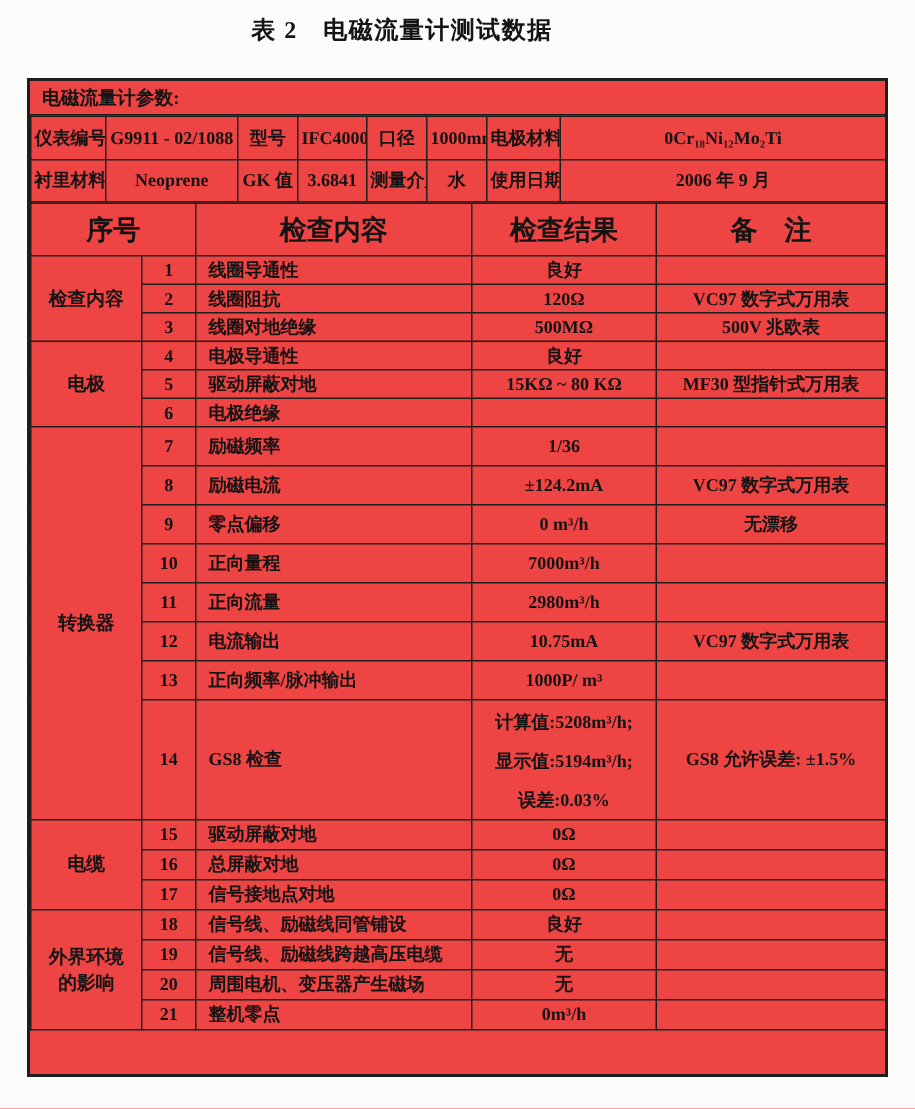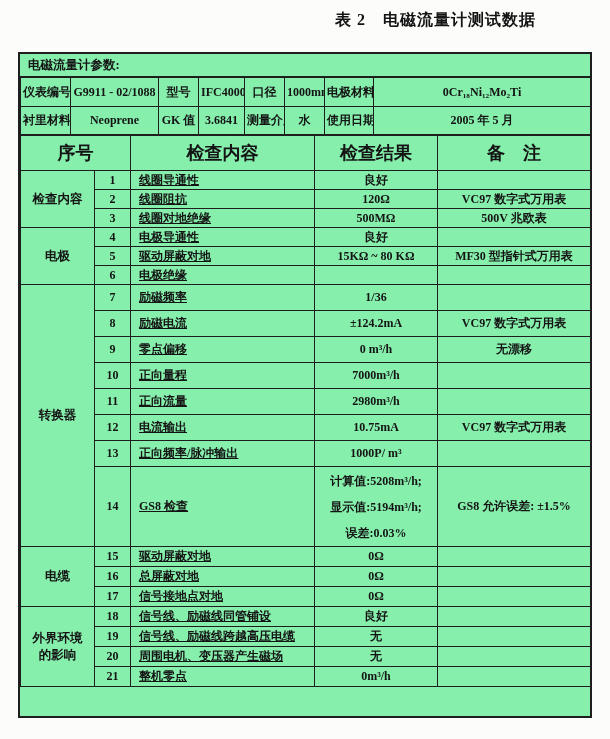--- a/index.html
+++ b/index.html
@@ -7,30 +7,30 @@
   body {
     position: relative;
     background: #fcfcfa;
     font-family: "Liberation Serif", "DejaVu Serif", serif;
     font-weight: 700;
     color: #141414;
   }
   .doc-title {
     position: absolute;
     top: 10px; left: 0; width: 536px;
-    text-align: right;
+    text-align: center;
     font-size: 16px;
     letter-spacing: 1px;
   }
   .table-frame {
     position: absolute;
     top: 52px; left: 18px;
     width: 574px; height: 666px;
     border: 2px solid #1e1e1e;
-    background: #86efac;
+    background: #ef4444;
   }
   .section-label {
     height: 23px;
     line-height: 22px;
     padding-left: 8px;
     font-size: 12.5px;
     border-bottom: 1px solid #1e1e1e;
   }
   table { border-collapse: collapse; width: 100%; table-layout: fixed; }
   td, th {
@@ -42,21 +42,21 @@
     overflow: hidden;
     white-space: nowrap;
     padding: 0 2px;
   }
   
   .params-table tr { height: 29px; }
   .params-table tr + tr { height: 28px; }
   .loc-table tr { height: 27px; }
   
   .check-table th { height: 35px; font-size: 18px; }
-  .check-table td.cell-content { text-align: left; padding-left: 8px; text-decoration: underline; }
+  .check-table td.cell-content { text-align: left; padding-left: 8px; }
   tr.r-s  { height: 19px; }
   tr.r-m  { height: 26px; }
   tr.r-l  { height: 80px; }
   tr.r-s2 { height: 20px; }
   .cell-group { font-size: 12.5px; }
   .multi-line div { line-height: 26px; }
 </style>
 </head>
 <body>
 
@@ -89,21 +89,21 @@
       <td>0Cr₁₈Ni₁₂Mo₂Ti</td>
     </tr>
     <tr>
       <td>衬里材料</td>
       <td>Neoprene</td>
       <td>GK 值</td>
       <td>3.6841</td>
       <td>测量介质</td>
       <td>水</td>
       <td>使用日期</td>
-      <td>2005 年 5 月</td>
+      <td>2006 年 9 月</td>
     </tr>
   </tbody>
     </table>
 
 
 
   <table class="check-table">
     <colgroup>
       <col style="width:74px">
         <col style="width:36px">

